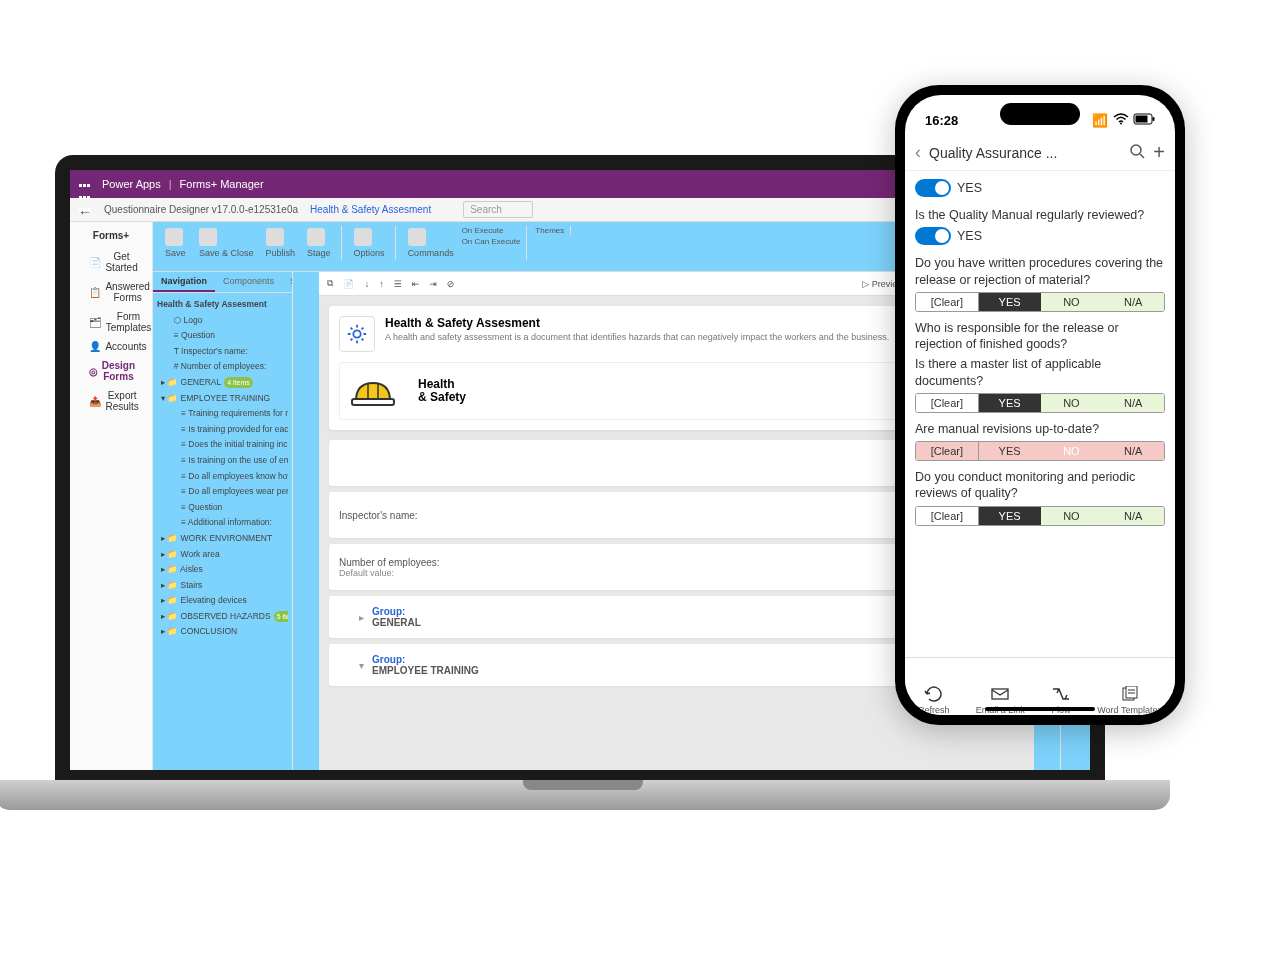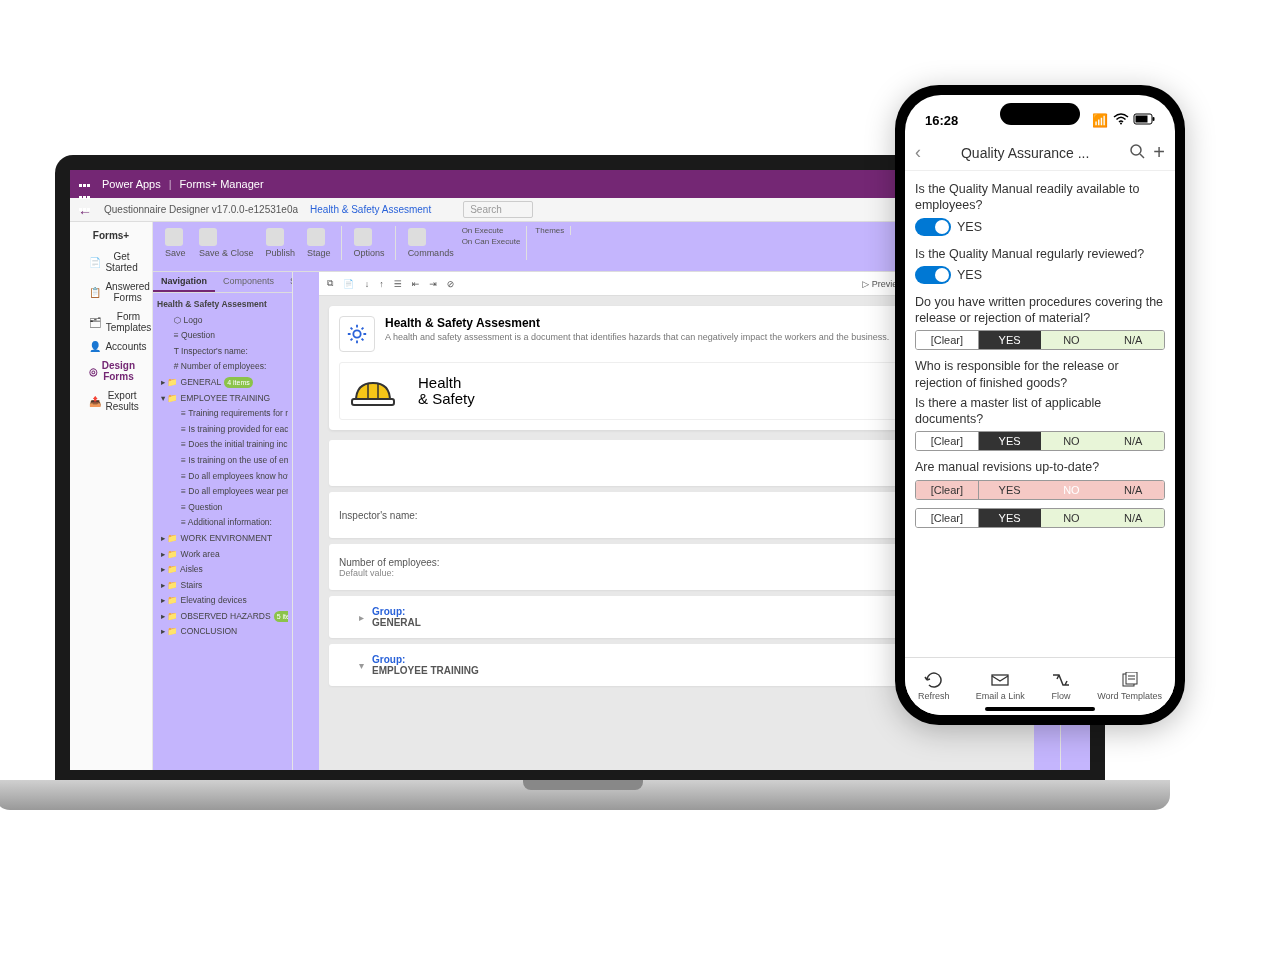--- a/index.html
+++ b/index.html
@@ -1,18 +1,18 @@
 <!DOCTYPE html>
 <html><head>
 <meta charset="utf-8">
 <style>
 *{margin:0;padding:0;box-sizing:border-box;font-family:"Segoe UI",Arial,sans-serif;}
 body{background:#fff;width:1280px;height:960px;position:relative;}
 .laptop{position:absolute;left:55px;top:155px;width:1050px;height:630px;background:#1a1a1a;border-radius:18px 18px 0 0;padding:15px 15px 0 15px;z-index:1;}
-.screen{width:100%;height:600px;background:#c4b5fd;overflow:hidden;position:relative;}
+.screen{width:100%;height:600px;background:#7dd3fc;overflow:hidden;position:relative;}
 .titlebar{height:28px;background:#742774;display:flex;align-items:center;padding:0 8px;color:#fff;font-size:11px;}
 .grid9{display:inline-block;width:14px;height:14px;margin-right:10px;}
 .grid9 span{display:inline-block;width:3px;height:3px;background:#fff;margin:0.5px;}
 .breadcrumb{height:24px;background:#f5f5f5;border-bottom:1px solid #ddd;display:flex;align-items:center;padding:0 8px;font-size:10px;color:#555;gap:12px;}
 .backarr{color:#742774;font-size:14px;}
 .search{margin-left:20px;border:1px solid #ccc;padding:2px 30px 2px 6px;border-radius:2px;color:#999;font-size:10px;}
 .mainarea{display:flex;height:calc(100% - 52px);}
 .sidebar{width:83px;background:#fafafa;border-right:1px solid #e5e5e5;padding:8px 17px;font-size:10px;color:#333;text-align:center;}
 .sidebar h4{font-size:10px;font-weight:600;margin-bottom:6px;}
 .navitem{padding:4px 2px;display:flex;align-items:center;gap:4px;cursor:pointer;}
@@ -33,21 +33,21 @@
 .badge{background:#8bc34a;color:#fff;font-size:7px;padding:0 3px;border-radius:6px;}
 .canvas{flex:1;background:#e8e8e8;padding:0;overflow:hidden;}
 .canvastb{height:24px;background:#fff;border-bottom:1px solid #ddd;display:flex;align-items:center;padding:0 8px;gap:10px;font-size:9px;color:#555;}
 .card{background:#fff;margin:10px;border-radius:4px;padding:10px;box-shadow:0 1px 3px rgba(0,0,0,.08);}
 .cardhead{display:flex;gap:10px;}
 .gearbox{width:36px;height:36px;border:1px solid #ddd;border-radius:4px;display:flex;align-items:center;justify-content:center;}
 .cardtitle{font-size:12px;font-weight:600;}
 .carddesc{font-size:9px;color:#777;margin-top:2px;}
 .logorow{display:flex;align-items:center;gap:20px;margin-top:10px;padding:8px;border:1px solid #eee;border-radius:3px;}
 .hardhat{width:50px;height:40px;position:relative;}
-.hstxt{font-size:15px;font-weight:400;line-height:1.1;}
+.hstxt{font-size:12px;font-weight:700;line-height:1.1;}
 .rowmeta{margin-left:auto;text-align:center;font-size:8px;color:#888;}
 .dots{display:flex;gap:3px;margin-top:3px;justify-content:center;}
 .dot{width:14px;height:14px;border-radius:50%;}
 .dblue{background:#2962d9;}
 .dgray{background:#d0d0d0;}
 .dgreen{background:#7cb342;}
 .fieldrow{background:#fff;margin:6px 10px;padding:10px;border-radius:3px;display:flex;align-items:center;font-size:10px;box-shadow:0 1px 2px rgba(0,0,0,.05);}
 .fieldlabel{color:#555;}
 .fieldsub{font-size:9px;color:#888;}
 .grouprow{background:#fff;margin:6px 10px;padding:10px 10px 10px 30px;border-radius:3px;display:flex;align-items:center;font-size:10px;box-shadow:0 1px 2px rgba(0,0,0,.05);}
@@ -58,37 +58,37 @@
 .laptopbase{position:absolute;left:-5px;top:780px;width:1175px;height:30px;background:linear-gradient(180deg,#d0d0d0,#999);border-radius:0 0 15px 15px;z-index:1;}
 .notch{position:absolute;left:50%;top:0;transform:translateX(-50%);width:120px;height:10px;background:#888;border-radius:0 0 8px 8px;}
 
 
 .phone{position:absolute;left:895px;top:85px;width:290px;height:640px;background:#000;border-radius:44px;padding:10px;z-index:5;box-shadow:0 6px 30px rgba(0,0,0,.25);}
 .pscreen{width:100%;height:100%;background:#fff;border-radius:36px;overflow:hidden;position:relative;}
 .island{position:absolute;left:50%;top:8px;transform:translateX(-50%);width:80px;height:22px;background:#000;border-radius:12px;z-index:10;}
 .statusbar{height:40px;display:flex;justify-content:space-between;align-items:center;padding:10px 20px 0;font-size:13px;font-weight:600;}
 .picons{display:flex;gap:4px;align-items:center;}
 .phhead{height:36px;display:flex;align-items:center;padding:0 10px;gap:8px;border-bottom:1px solid #eee;}
-.phtitle{flex:1;text-align:center;font-size:14px;color:#333;}
+.phtitle{flex:1;text-align:left;font-size:14px;color:#333;}
 .phbody{padding:6px 10px;font-size:12.5px;color:#333;height:calc(100% - 130px);overflow:hidden;}
 .q{margin:4px 0 2px;line-height:1.3;}
 .toggle{display:inline-flex;align-items:center;gap:6px;margin:2px 0 6px;}
 .sw{width:36px;height:18px;background:#0078d4;border-radius:10px;position:relative;}
 .sw::after{content:"";position:absolute;right:2px;top:2px;width:14px;height:14px;background:#fff;border-radius:50%;}
 .seggroup{display:flex;margin:4px 0 8px;border-radius:3px;overflow:hidden;border:1px solid #999;font-size:11px;}
 .seg{flex:1;text-align:center;padding:3px 0;background:#e8f5d8;}
 .seg.clear{background:#fff;border-right:1px solid #999;}
 .seg.sel{background:#333;color:#fff;}
 .segred .seg{background:#f5c9c5;}
 .segred .seg.clear{background:#f5c9c5;}
 .inprow{display:flex;align-items:center;border-bottom:1px solid #333;margin:2px 0 8px;padding:2px 0;}
 .inpval{color:#0066cc;text-decoration:underline;flex:1;}
 .lines{width:18px;text-align:right;}
 .lines span{display:block;height:2px;background:#333;margin:1.5px 0;}
-.phtabs{position:absolute;bottom:0;left:0;right:0;height:58px;border-top:1px solid #ddd;display:flex;justify-content:space-around;align-items:center;font-size:9px;color:#555;background:#fff;}
+.phtabs{position:absolute;bottom:0;left:0;right:0;height:58px;border-top:1px solid #ddd;display:flex;justify-content:space-around;align-items:flex-end;font-size:9px;color:#555;background:#fff;}
 .phtab{display:flex;flex-direction:column;align-items:center;gap:3px;}
 .phtabicon{width:20px;height:16px;}
 .homebar{position:absolute;bottom:4px;left:50%;transform:translateX(-50%);width:110px;height:4px;background:#000;border-radius:3px;}
 </style>
 </head>
 <body>
 
 <div class="laptop">
 <div class="screen">
 
@@ -374,42 +374,42 @@
   </div>
   <div class="phhead">
     <span style="font-size:18px;color:#888;">‹</span>
     <span class="phtitle">Quality Assurance ...</span>
     <span><svg width="16" height="16" viewBox="0 0 16 16">
             <circle cx="7" cy="7" r="5" fill="none" stroke="#555" stroke-width="1.5"></circle>
             <line x1="11" y1="11" x2="15" y2="15" stroke="#555" stroke-width="1.5"></line>
           </svg></span>
     <span style="font-size:20px;color:#555;">+</span>
   </div>
-  <div class="phbody" id="phbody"><div class="q">Is the Quality Manual readily available to employees?</div><div class="toggle">
+  <div class="phbody" id="phbody"><div class="toggle">
           <div class="sw"></div>
           <span>YES</span>
         </div><div class="q">Is the Quality Manual regularly reviewed?</div><div class="toggle">
           <div class="sw"></div>
           <span>YES</span>
         </div><div class="q">Do you have written procedures covering the release or rejection of material?</div><div class="seggroup ">
           <div class="seg clear">[Clear]</div>
           <div class="seg sel">YES</div>
           <div class="seg">NO</div>
           <div class="seg">N/A</div>
         </div><div class="q">Who is responsible for the release or rejection of finished goods?</div><div class="q">Is there a master list of applicable documents?</div><div class="seggroup ">
           <div class="seg clear">[Clear]</div>
           <div class="seg sel">YES</div>
           <div class="seg">NO</div>
           <div class="seg">N/A</div>
         </div><div class="q">Are manual revisions up-to-date?</div><div class="seggroup segred">
           <div class="seg clear">[Clear]</div>
           <div class="seg">YES</div>
           <div class="seg sel">NO</div>
           <div class="seg">N/A</div>
-        </div><div class="seggroup ">
+        </div><div class="q">Do you conduct monitoring and periodic reviews of quality?</div><div class="seggroup ">
           <div class="seg clear">[Clear]</div>
           <div class="seg sel">YES</div>
           <div class="seg">NO</div>
           <div class="seg">N/A</div>
         </div></div>
   <div class="phtabs">
     <div class="phtab">
           <svg class="phtabicon" viewBox="0 0 20 16">
             <path d="M3 8a7 7 0 1 1 2 5M3 8l-2-3M3 8l3-1" fill="none" stroke="#333" stroke-width="1.5"></path>
           </svg>

